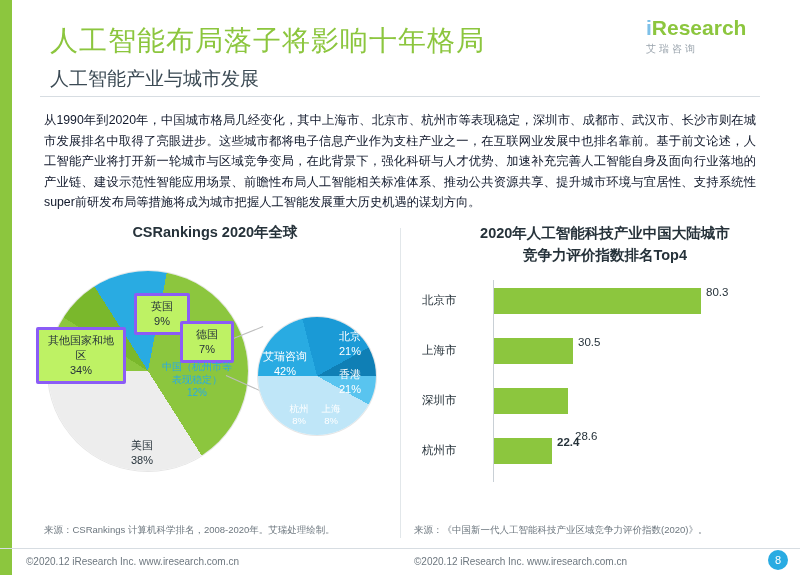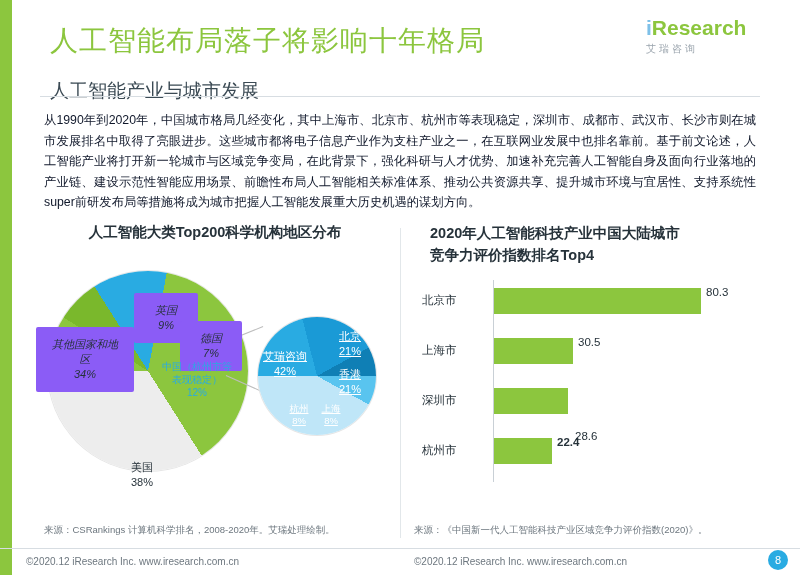--- a/index.html
+++ b/index.html
@@ -18,21 +18,20 @@
   
   .title{
     position:absolute;left:50px;top:22px;
     font-size:28px;color:#8cc63e;letter-spacing:1px;
     white-space:nowrap;
   }
   .subtitle{
     position:absolute;left:50px;top:66px;
     font-size:19px;color:#3b4a54;
     white-space:nowrap;
-    margin-top:12px;
   }
   .title-rule{position:absolute;left:40px;top:96px;width:720px;height:1px;background:#d7dde2;}
 
   
   .logo{position:absolute;right:34px;top:16px;text-align:left;width:120px;}
   .logo-main{font-size:21px;color:#8cc63e;font-weight:bold;letter-spacing:0px;}
   .logo-main .i{color:#7ec0e8;}
   .logo-sub{font-size:10px;color:#9aa4ad;letter-spacing:3px;margin-top:2px;}
 
   
@@ -42,21 +41,21 @@
   }
 
   
   .panel-left{position:absolute;left:30px;top:222px;width:370px;height:300px;}
   .panel-right{position:absolute;left:408px;top:222px;width:372px;height:300px;}
 
   .chart-title{
     text-align:center;font-size:14.5px;color:#26323a;font-weight:bold;line-height:21px;
   }
   .chart-title-r{
-    text-align:left;font-size:14.5px;color:#26323a;font-weight:bold;line-height:22px;
+    text-align:center;font-size:14.5px;color:#26323a;font-weight:bold;line-height:22px;
     padding-left:22px;
   }
 
   
   .pie-area{position:relative;width:370px;height:250px;}
   .pie-wrap{position:absolute;left:18px;top:28px;width:200px;height:200px;}
   .pie{
     width:200px;height:200px;border-radius:50%;
     background:
       conic-gradient(
@@ -80,23 +79,23 @@
         #0f7fb5 151.2deg 180deg,     
         #59c4ef 180deg 208.8deg,     
         #bfe6f8 208.8deg 360deg      
       );
     box-shadow:0 0 0 1px #e6e6e6;
   }
   
   .conn{position:absolute;background:#bdbdbd;height:1px;transform-origin:left center;}
 
   .pl{position:absolute;font-size:11px;color:#26323a;text-align:center;line-height:15px;}
-  .pl.white{color:#ffffff;text-decoration:underline;}
+  .pl.white{color:#ffffff;}
   .pl.boxed{
-    background:#8b5cf6;border:7px solid #8b5cf6;padding:3px 5px;border-radius:2px;font-style:italic;
+    background:#bef264;border:3px solid #8b5cf6;padding:3px 5px;border-radius:2px;
   }
 
   
   .bars{position:absolute;left:14px;top:58px;width:348px;height:232px;}
   .bar-row{position:relative;height:50px;}
   .bar-label{
     position:absolute;left:0;top:13px;width:62px;text-align:left;
     font-size:11.5px;color:#26323a;
   }
   .bar-track{position:absolute;left:72px;top:8px;height:26px;}
@@ -138,21 +137,21 @@
   <div class="logo">
     <div class="logo-main"><span class="i">i</span><span>Research</span></div>
     <div class="logo-sub">艾瑞咨询</div>
   </div>
 
   <div class="para">从1990年到2020年，中国城市格局几经变化，其中上海市、北京市、杭州市等表现稳定，深圳市、成都市、武汉市、长沙市则在城市发展排名中取得了亮眼进步。这些城市都将电子信息产业作为支柱产业之一，在互联网业发展中也排名靠前。基于前文论述，人工智能产业将打开新一轮城市与区域竞争变局，在此背景下，强化科研与人才优势、加速补充完善人工智能自身及面向行业落地的产业链、建设示范性智能应用场景、前瞻性布局人工智能相关标准体系、推动公共资源共享、提升城市环境与宜居性、支持系统性super前研发布局等措施将成为城市把握人工智能发展重大历史机遇的谋划方向。</div>
 
   <div class="sep-v"></div>
 
   <div class="panel-left">
-    <div class="chart-title">人工智能大类Top200科学机构地区分布</div>
+    <div class="chart-title">CSRankings  2020年全球</div>
 
     <div class="pie-area">
 
       <div class="pie-wrap">
         <div class="pie"></div>
       </div>
 
       <div class="conn" style="left:196px;top:98px;width:40px;transform:rotate(-22deg);"></div>
       <div class="conn" style="left:196px;top:132px;width:40px;transform:rotate(24deg);"></div>
 
@@ -173,21 +172,21 @@
       <div class="pl" style="left:130px;top:117px;width:74px;color:#29abe2;font-size:10px;line-height:13px;">
         <span>中国（杭州市等表现稳定）</span><br>
         <span>12%</span>
       </div>
 
       <div class="pl boxed" style="left:6px;top:84px;width:74px;text-align:center;">
         <span>其他国家和地区</span><br>
         <span>34%</span>
       </div>
 
-      <div class="pl" style="left:82px;top:195px;width:60px;margin-top:22px;">
+      <div class="pl" style="left:82px;top:195px;width:60px;">
         <span>美国</span><br>
         <span>38%</span>
       </div>
 
       <div class="pl white" style="left:302px;top:86px;width:36px;">
         <span>北京</span><br>
         <span>21%</span>
       </div>
 
       <div class="pl white" style="left:302px;top:124px;width:36px;">

